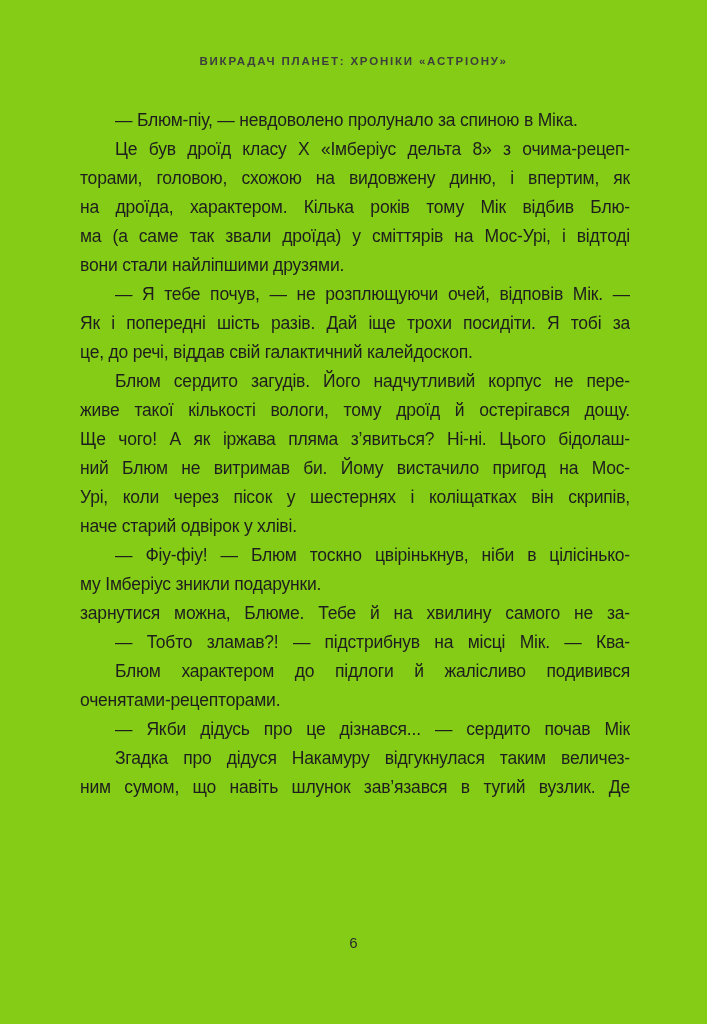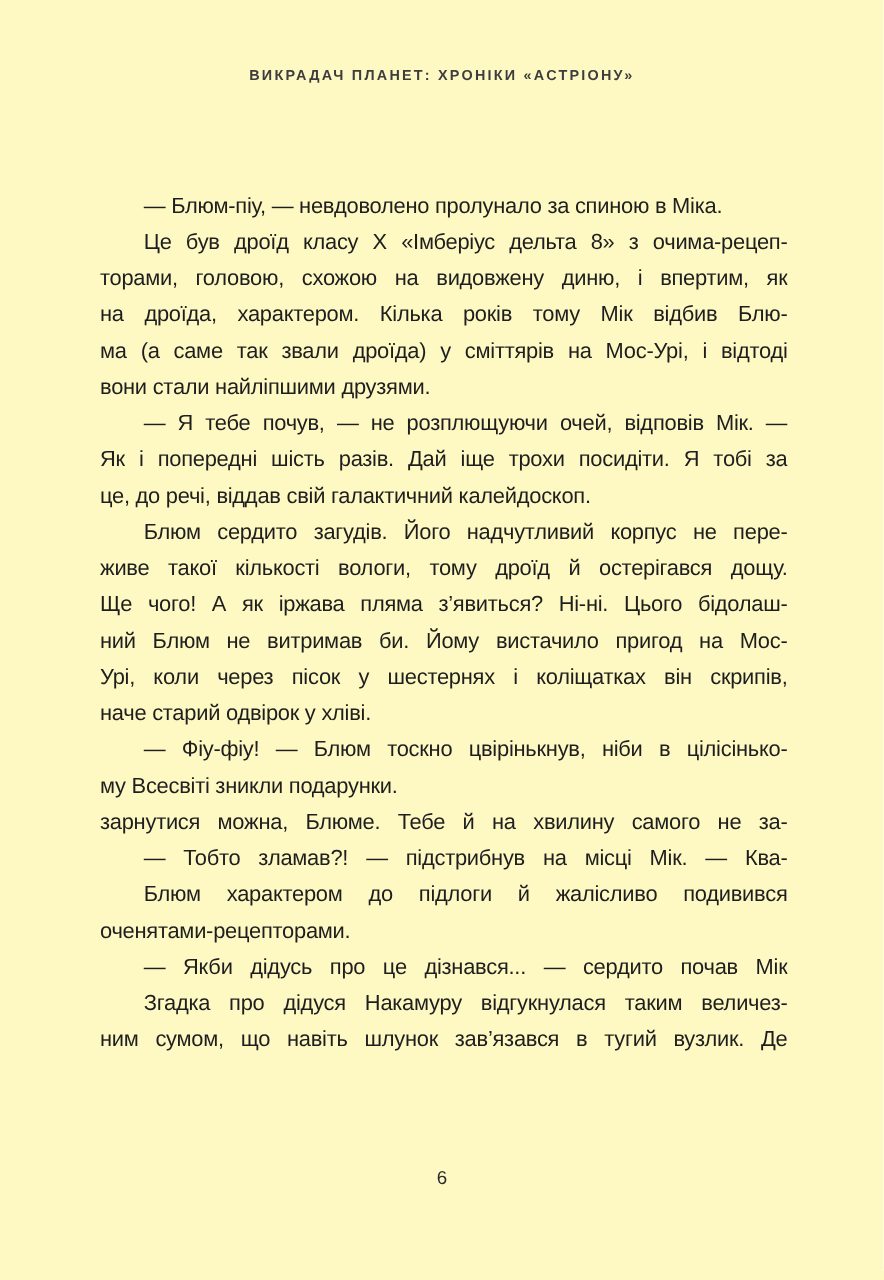--- a/index.html
+++ b/index.html
@@ -4,21 +4,21 @@
 <style>
   html, body {
     margin: 0;
     padding: 0;
     background: #ffffff;
   }
   .page {
     position: relative;
     width: 707px;
     height: 1024px;
-    background: #fef9c3;
+    background: #84cc16;
     overflow: hidden;
     font-family: "Liberation Sans", sans-serif;
   }
   .running-header {
     position: absolute;
     top: 55px;
     left: 0;
     right: 0;
     text-align: center;
     font-size: 11.5px;
@@ -28,21 +28,20 @@
   }
   .text-block {
     position: absolute;
     top: 106px;
     left: 80px;
     width: 550px;
     color: #1e1e1e;
     font-size: 17.5px;
     line-height: 29px;
     letter-spacing: -0.2px;
-    margin-top: 44px;
   }
   .line {
     text-align: justify;
     text-align-last: justify;
     height: 29px;
     overflow: hidden;
   }
   .line.indent {
     text-indent: 35px;
   }
@@ -75,21 +74,21 @@
       <div class="line indent">— Я тебе почув, — не розплющуючи очей, відповів Мік. —</div>
       <div class="line">Як і попередні шість разів. Дай іще трохи посидіти. Я тобі за</div>
       <div class="line last">це, до речі, віддав свій галактичний калейдоскоп.</div>
       <div class="line indent">Блюм сердито загудів. Його надчутливий корпус не пере-</div>
       <div class="line">живе такої кількості вологи, тому дроїд й остерігався дощу.</div>
       <div class="line">Ще чого! А як іржава пляма з’явиться? Ні-ні. Цього бідолаш-</div>
       <div class="line">ний Блюм не витримав би. Йому вистачило пригод на Мос-</div>
       <div class="line">Урі, коли через пісок у шестернях і коліщатках він скрипів,</div>
       <div class="line last">наче старий одвірок у хліві.</div>
       <div class="line indent">— Фіу-фіу! — Блюм тоскно цвірінькнув, ніби в цілісінько-</div>
-      <div class="line last">му Всесвіті зникли подарунки.</div>
+      <div class="line last">му Імберіус зникли подарунки.</div>
       <div class="line">зарнутися можна, Блюме. Тебе й на хвилину самого не за-</div>
       <div class="line indent">— Тобто зламав?! — підстрибнув на місці Мік. — Ква-</div>
       <div class="line indent">Блюм характером до підлоги й жалісливо подивився</div>
       <div class="line last">оченятами-рецепторами.</div>
       <div class="line indent">— Якби дідусь про це дізнався... — сердито почав Мік</div>
       <div class="line indent">Згадка про дідуся Накамуру відгукнулася таким величез-</div>
       <div class="line">ним сумом, що навіть шлунок зав’язався в тугий вузлик. Де</div>
     </div>
 
   <div class="page-number">6</div>

